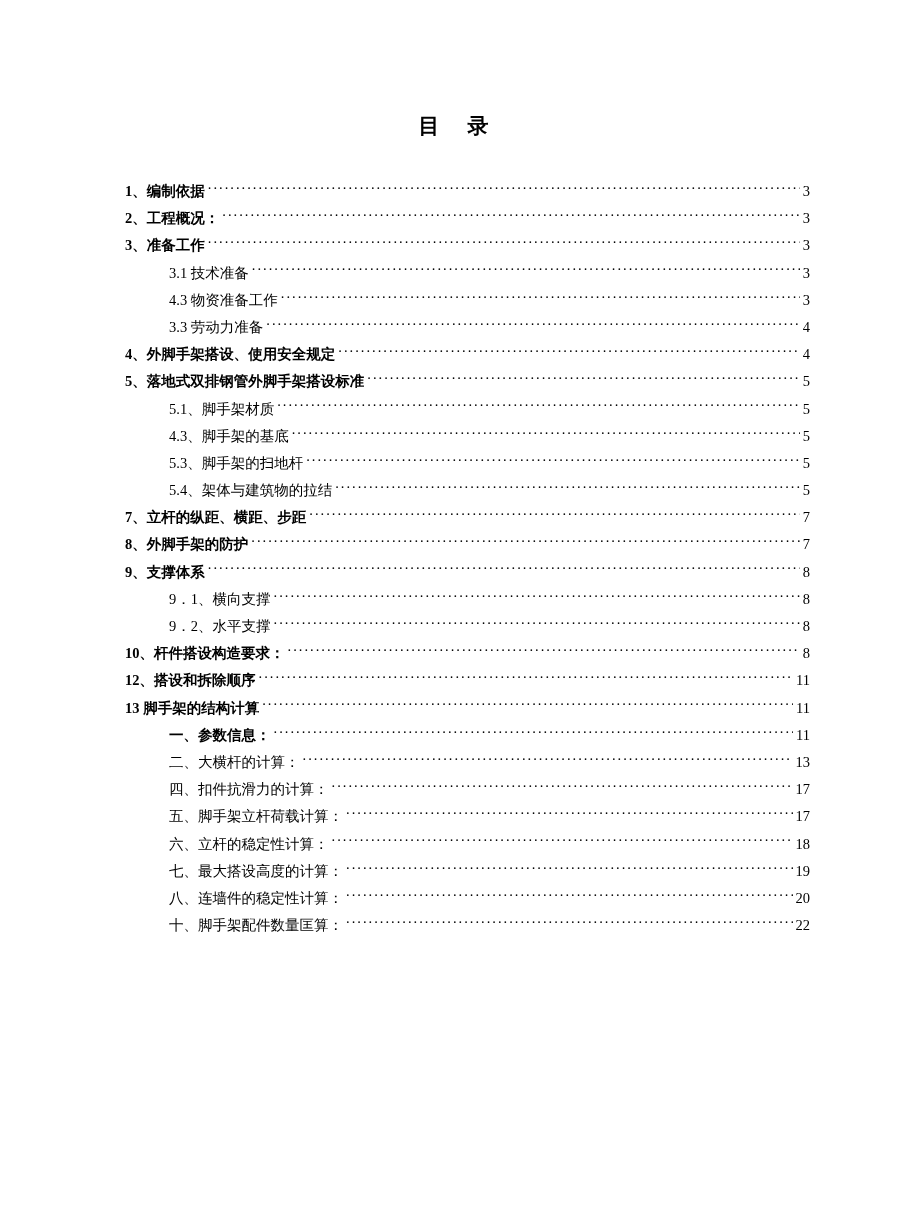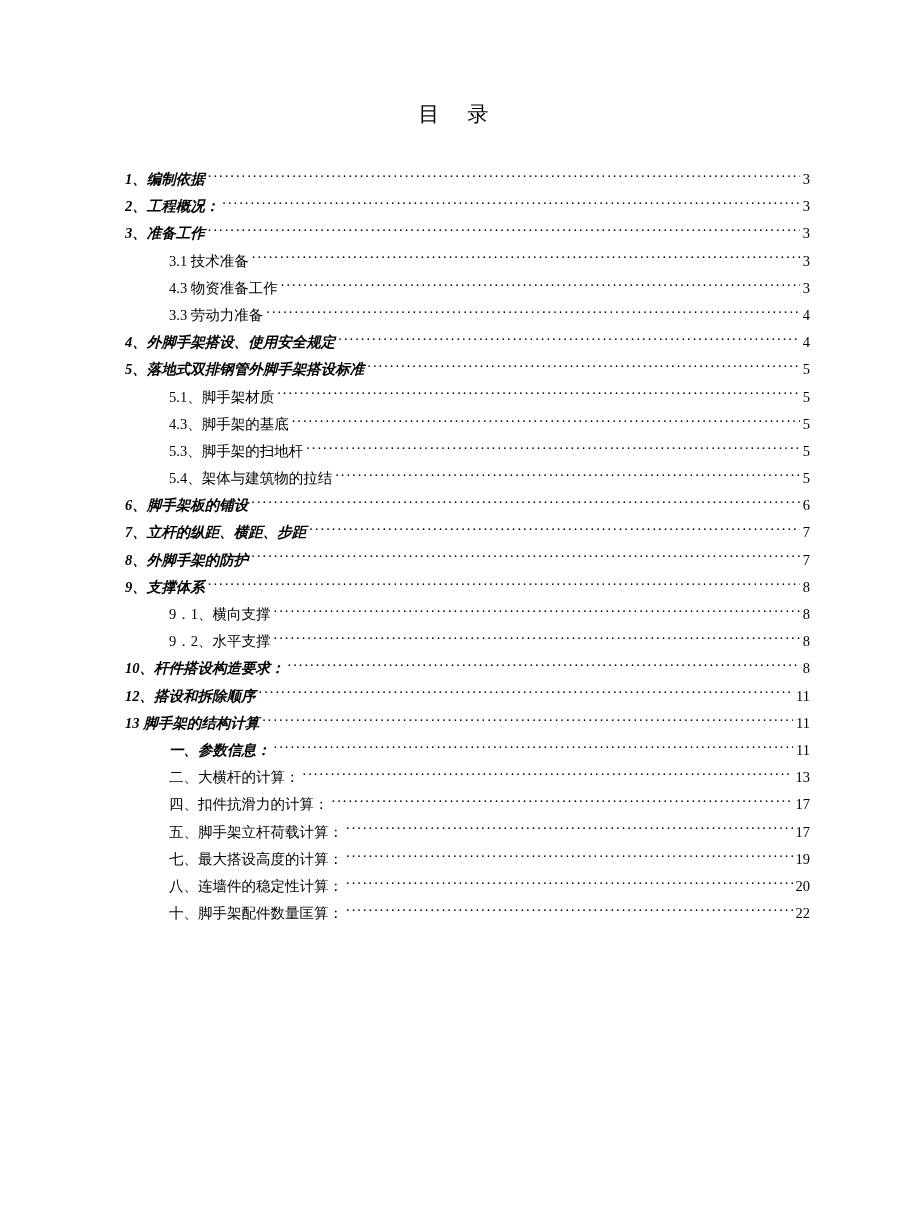--- a/index.html
+++ b/index.html
@@ -10,24 +10,25 @@
     body {
       background: #fff;
       width: 920px;
       height: 1227px;
       font-family: "SimSun", "宋体", serif;
       padding: 100px 110px 0 125px;
     }
     .title {
       text-align: center;
       font-size: 21px;
-      font-weight: normal;
+      font-weight: bold;
       letter-spacing: 28px;
       margin-bottom: 40px;
       color: #000;
+      margin-top: 12px;
     }
     .toc {
       font-size: 14.5px;
       line-height: 1.6;
       color: #000;
     }
     .toc-row {
       display: flex;
       align-items: baseline;
       margin-bottom: 4px;
@@ -37,21 +38,20 @@
       margin-left: 0;
     }
     .toc-row.level-1 {
       margin-left: 44px;
     }
     .toc-label {
       flex: 0 0 auto;
     }
     .toc-label.bold {
       font-weight: bold;
-      font-style: italic;
     }
     .toc-dots {
       flex: 1 1 auto;
       overflow: hidden;
       position: relative;
       margin: 0 3px;
       height: 1em;
     }
     .toc-dots::after {
       content: "........................................................................................................................................................................................................";
@@ -127,25 +127,20 @@
       <span class="toc-label">5.3、脚手架的扫地杆</span>
       <span class="toc-dots"></span>
       <span class="toc-page">5</span>
     </div>
     <div class="toc-row level-1">
       <span class="toc-label">5.4、架体与建筑物的拉结</span>
       <span class="toc-dots"></span>
       <span class="toc-page">5</span>
     </div>
     <div class="toc-row level-0">
-      <span class="toc-label bold">6、脚手架板的铺设</span>
-      <span class="toc-dots"></span>
-      <span class="toc-page">6</span>
-    </div>
-    <div class="toc-row level-0">
       <span class="toc-label bold">7、立杆的纵距、横距、步距</span>
       <span class="toc-dots"></span>
       <span class="toc-page">7</span>
     </div>
     <div class="toc-row level-0">
       <span class="toc-label bold">8、外脚手架的防护</span>
       <span class="toc-dots"></span>
       <span class="toc-page">7</span>
     </div>
     <div class="toc-row level-0">
@@ -190,20 +185,25 @@
     </div>
     <div class="toc-row level-1">
       <span class="toc-label">四、扣件抗滑力的计算：</span>
       <span class="toc-dots"></span>
       <span class="toc-page">17</span>
     </div>
     <div class="toc-row level-1">
       <span class="toc-label">五、脚手架立杆荷载计算：</span>
       <span class="toc-dots"></span>
       <span class="toc-page">17</span>
+    </div>
+    <div class="toc-row level-1">
+      <span class="toc-label">六、立杆的稳定性计算：</span>
+      <span class="toc-dots"></span>
+      <span class="toc-page">18</span>
     </div>
     <div class="toc-row level-1">
       <span class="toc-label">七、最大搭设高度的计算：</span>
       <span class="toc-dots"></span>
       <span class="toc-page">19</span>
     </div>
     <div class="toc-row level-1">
       <span class="toc-label">八、连墙件的稳定性计算：</span>
       <span class="toc-dots"></span>
       <span class="toc-page">20</span>

